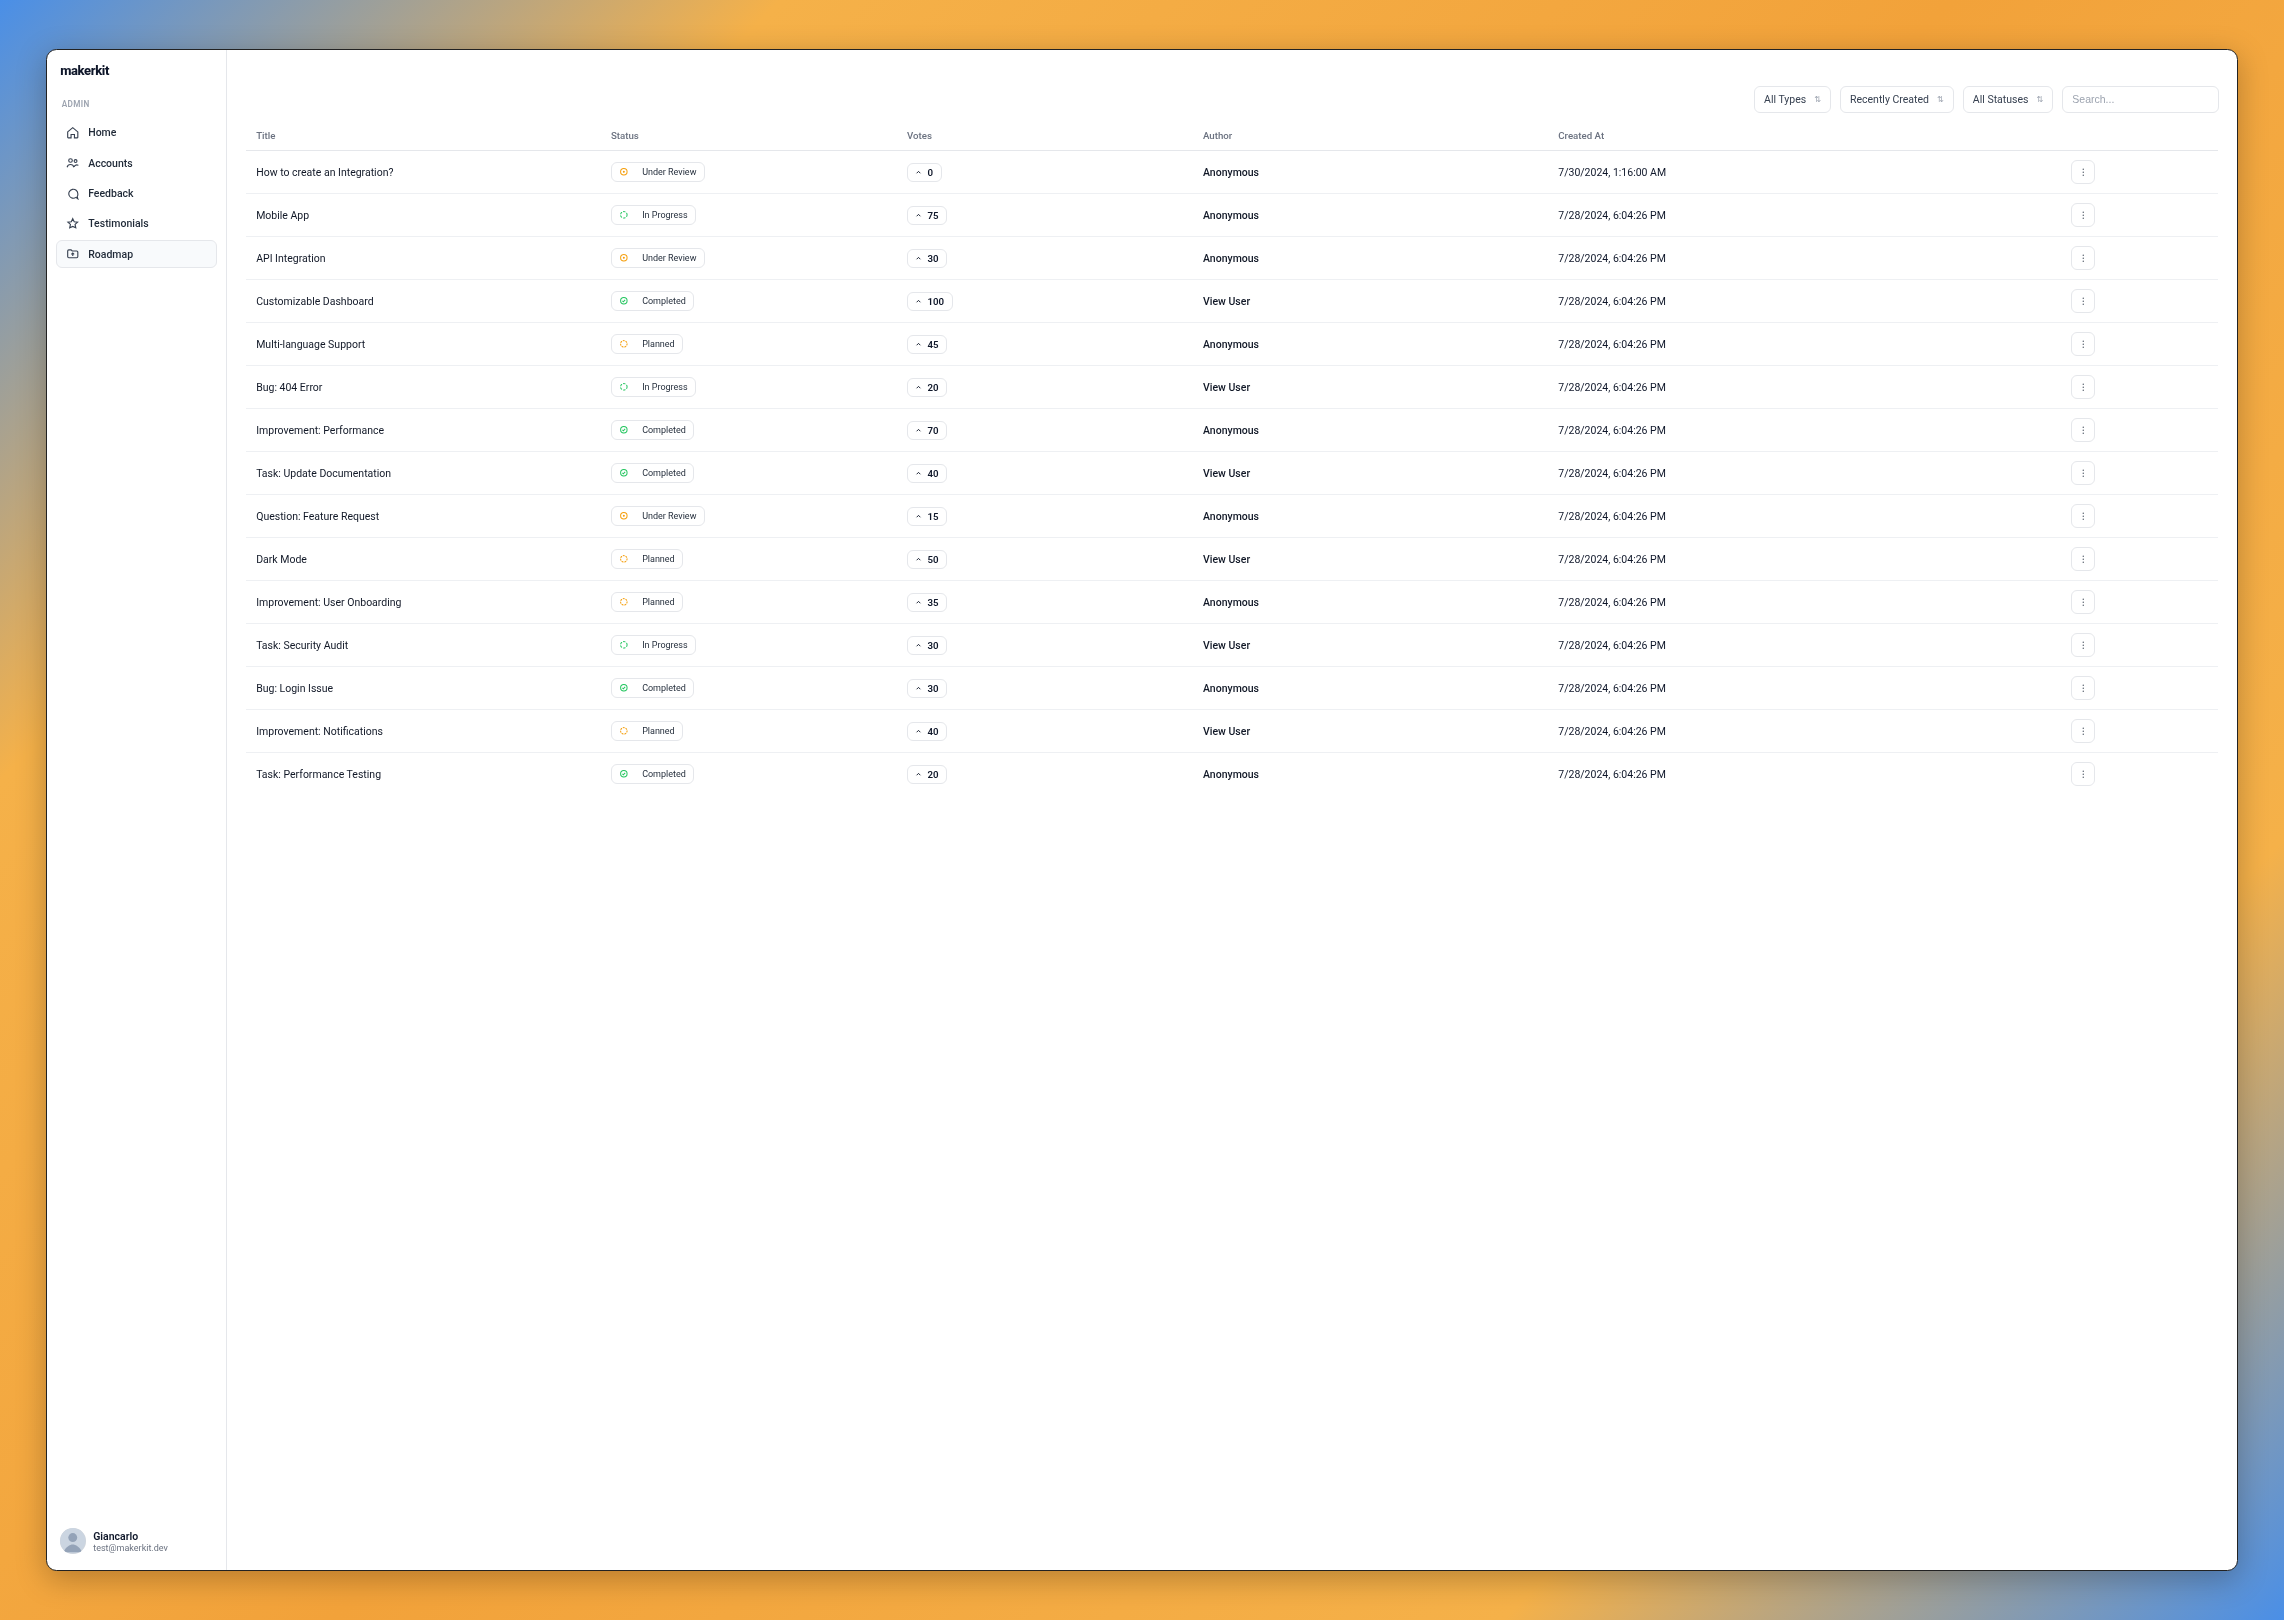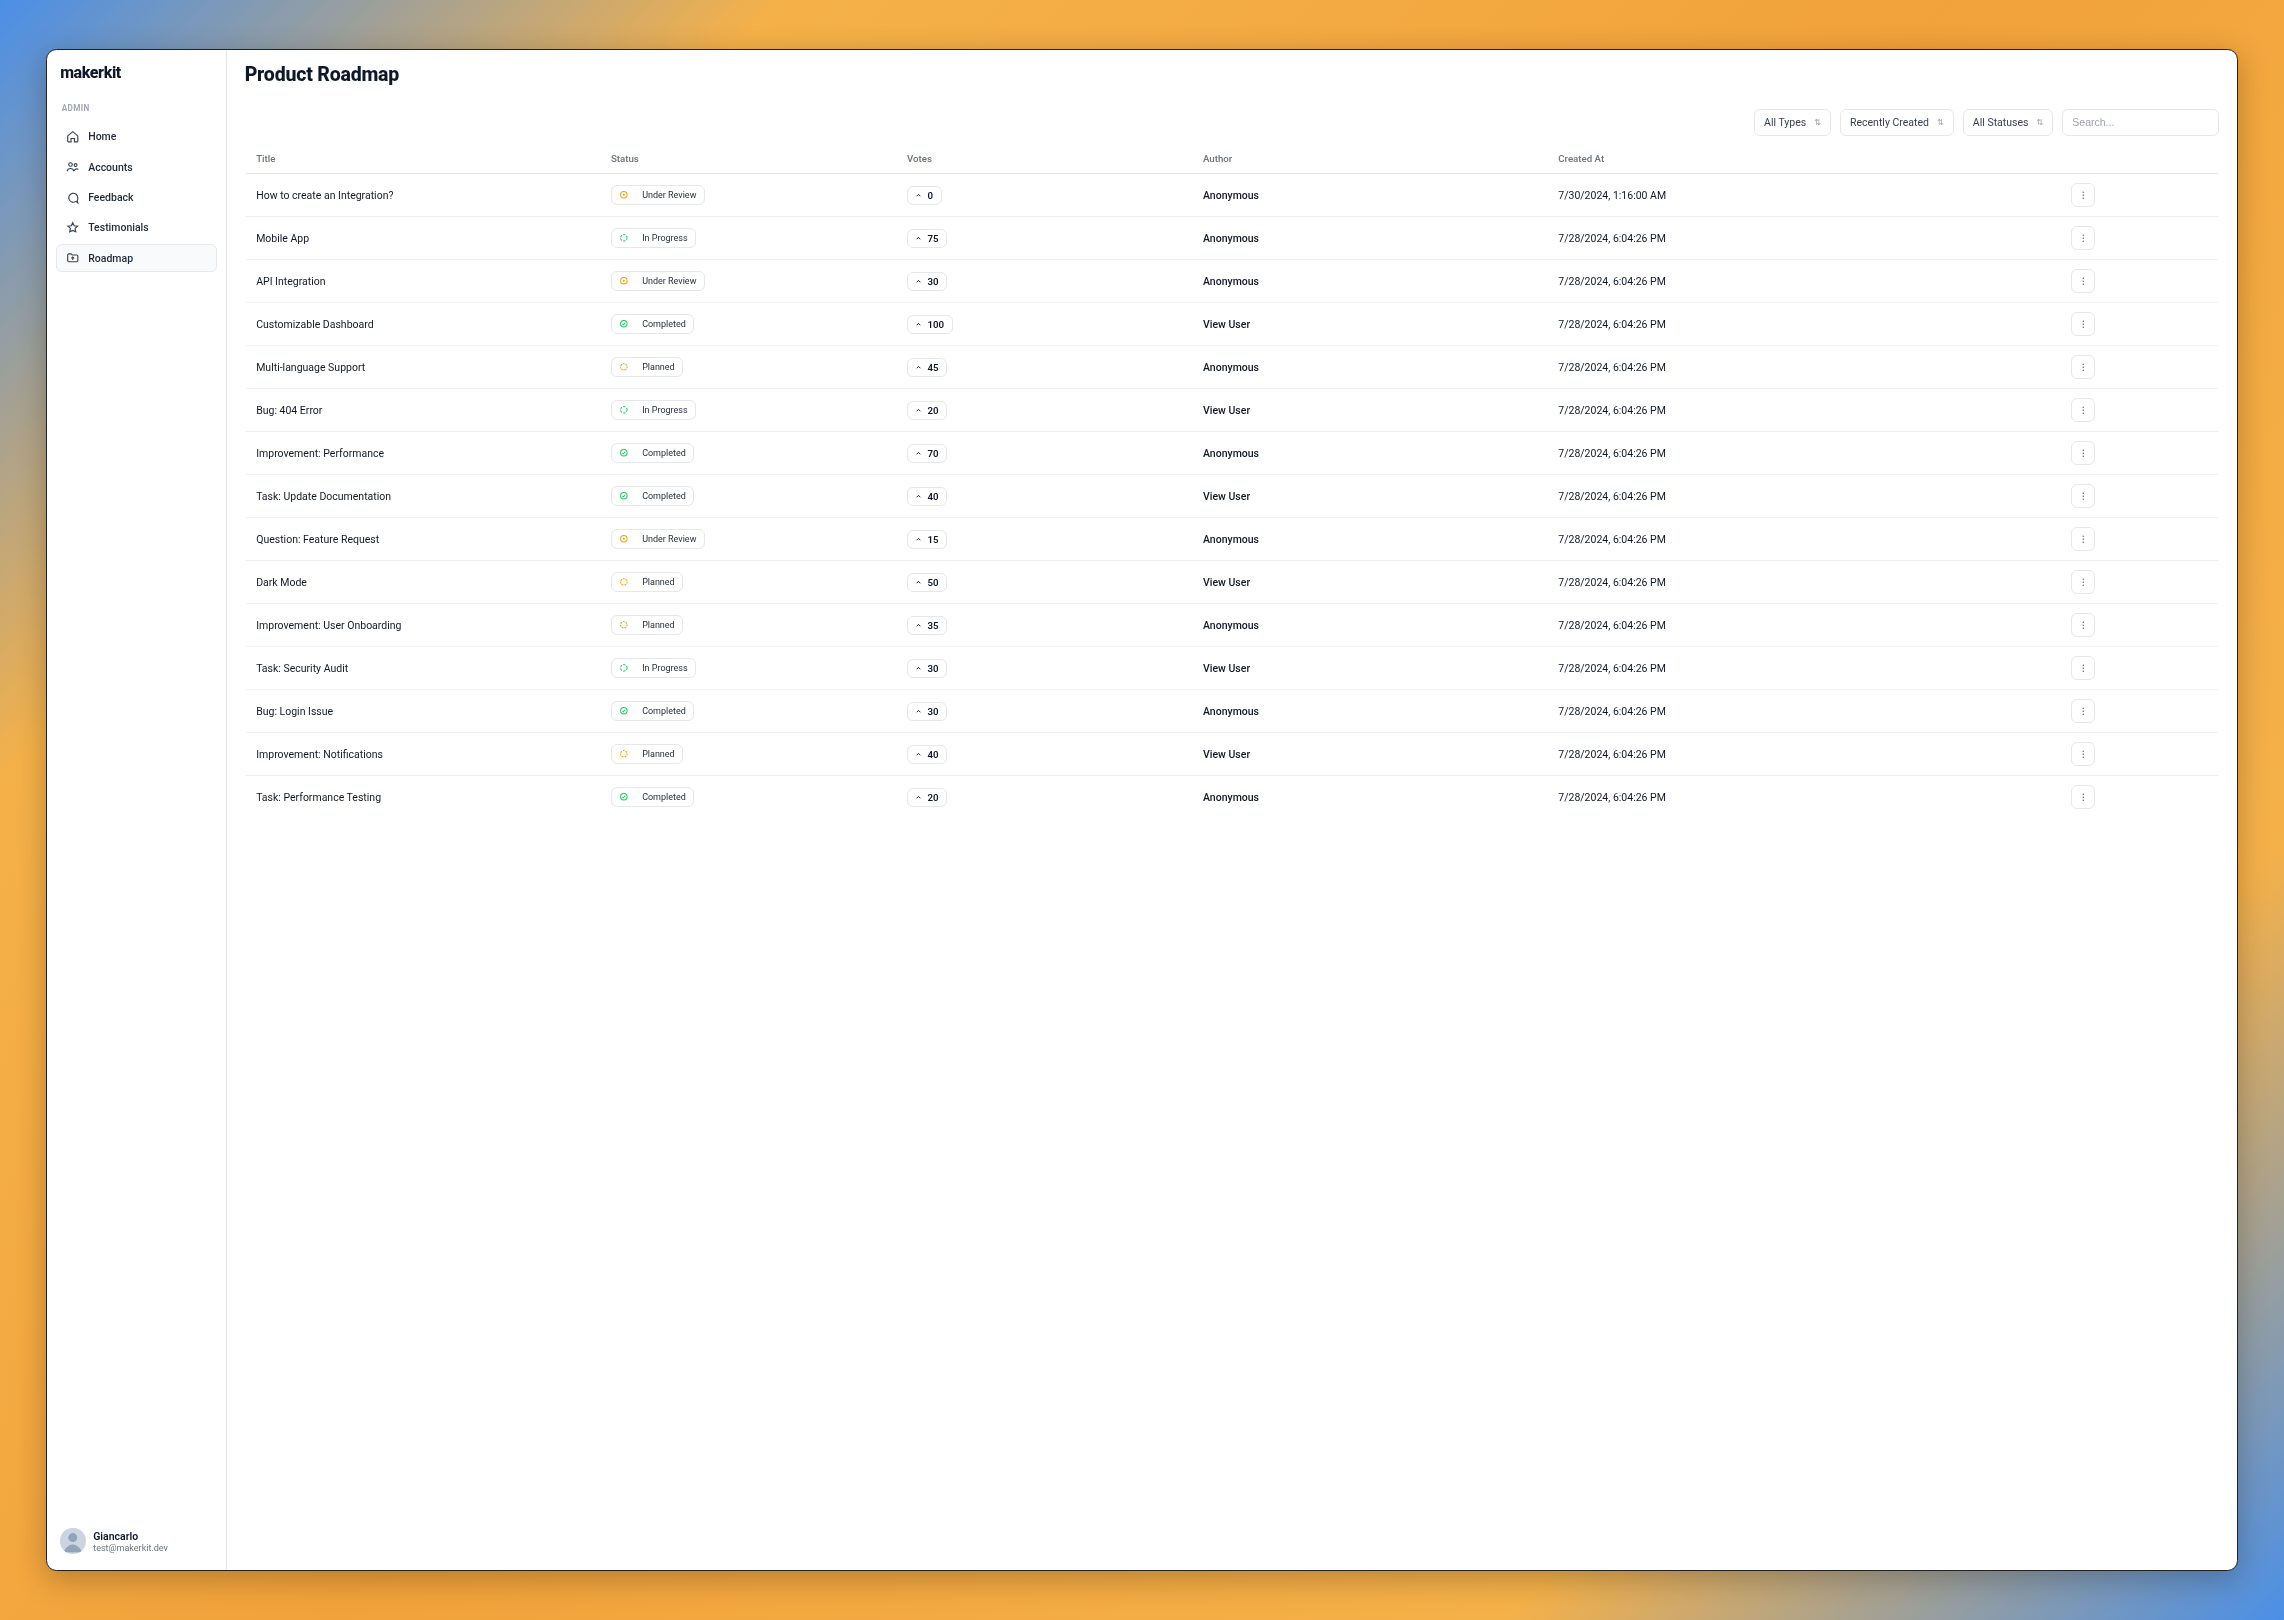--- a/index.html
+++ b/index.html
@@ -27,21 +27,21 @@
     width: 180px;
     min-width: 180px;
     border-right: 0.7px solid #e5e7eb;
     display: flex;
     flex-direction: column;
     padding: 10.5px 9px 9px 9px;
     position: relative;
   }
   .logo {
     font-weight: 800;
-    font-size: 16px;
+    font-size: 13px;
     letter-spacing: -0.4px;
     padding: 3px 4.5px 13.5px 4.5px;
   }
   .section-label {
     color: #9ca3af;
     font-size: 8.2px;
     font-weight: 600;
     letter-spacing: 0.4px;
     padding: 7.5px 6px 6px 6px;
   }
@@ -191,21 +191,20 @@
       </div>
       <div class="user-meta">
         <div class="name">Giancarlo</div>
         <div class="email">test@makerkit.dev</div>
       </div>
     </div>
   </aside>
 
   <main class="main">
     <div class="header">
-      <div class="title">Product Roadmap</div>
     </div>
 
     <div class="controls">
       <div class="select">
         <span>All Types</span>
         <span class="sort-icon">⇅</span>
       </div>
       <div class="select">
         <span>Recently Created</span>
         <span class="sort-icon">⇅</span>

